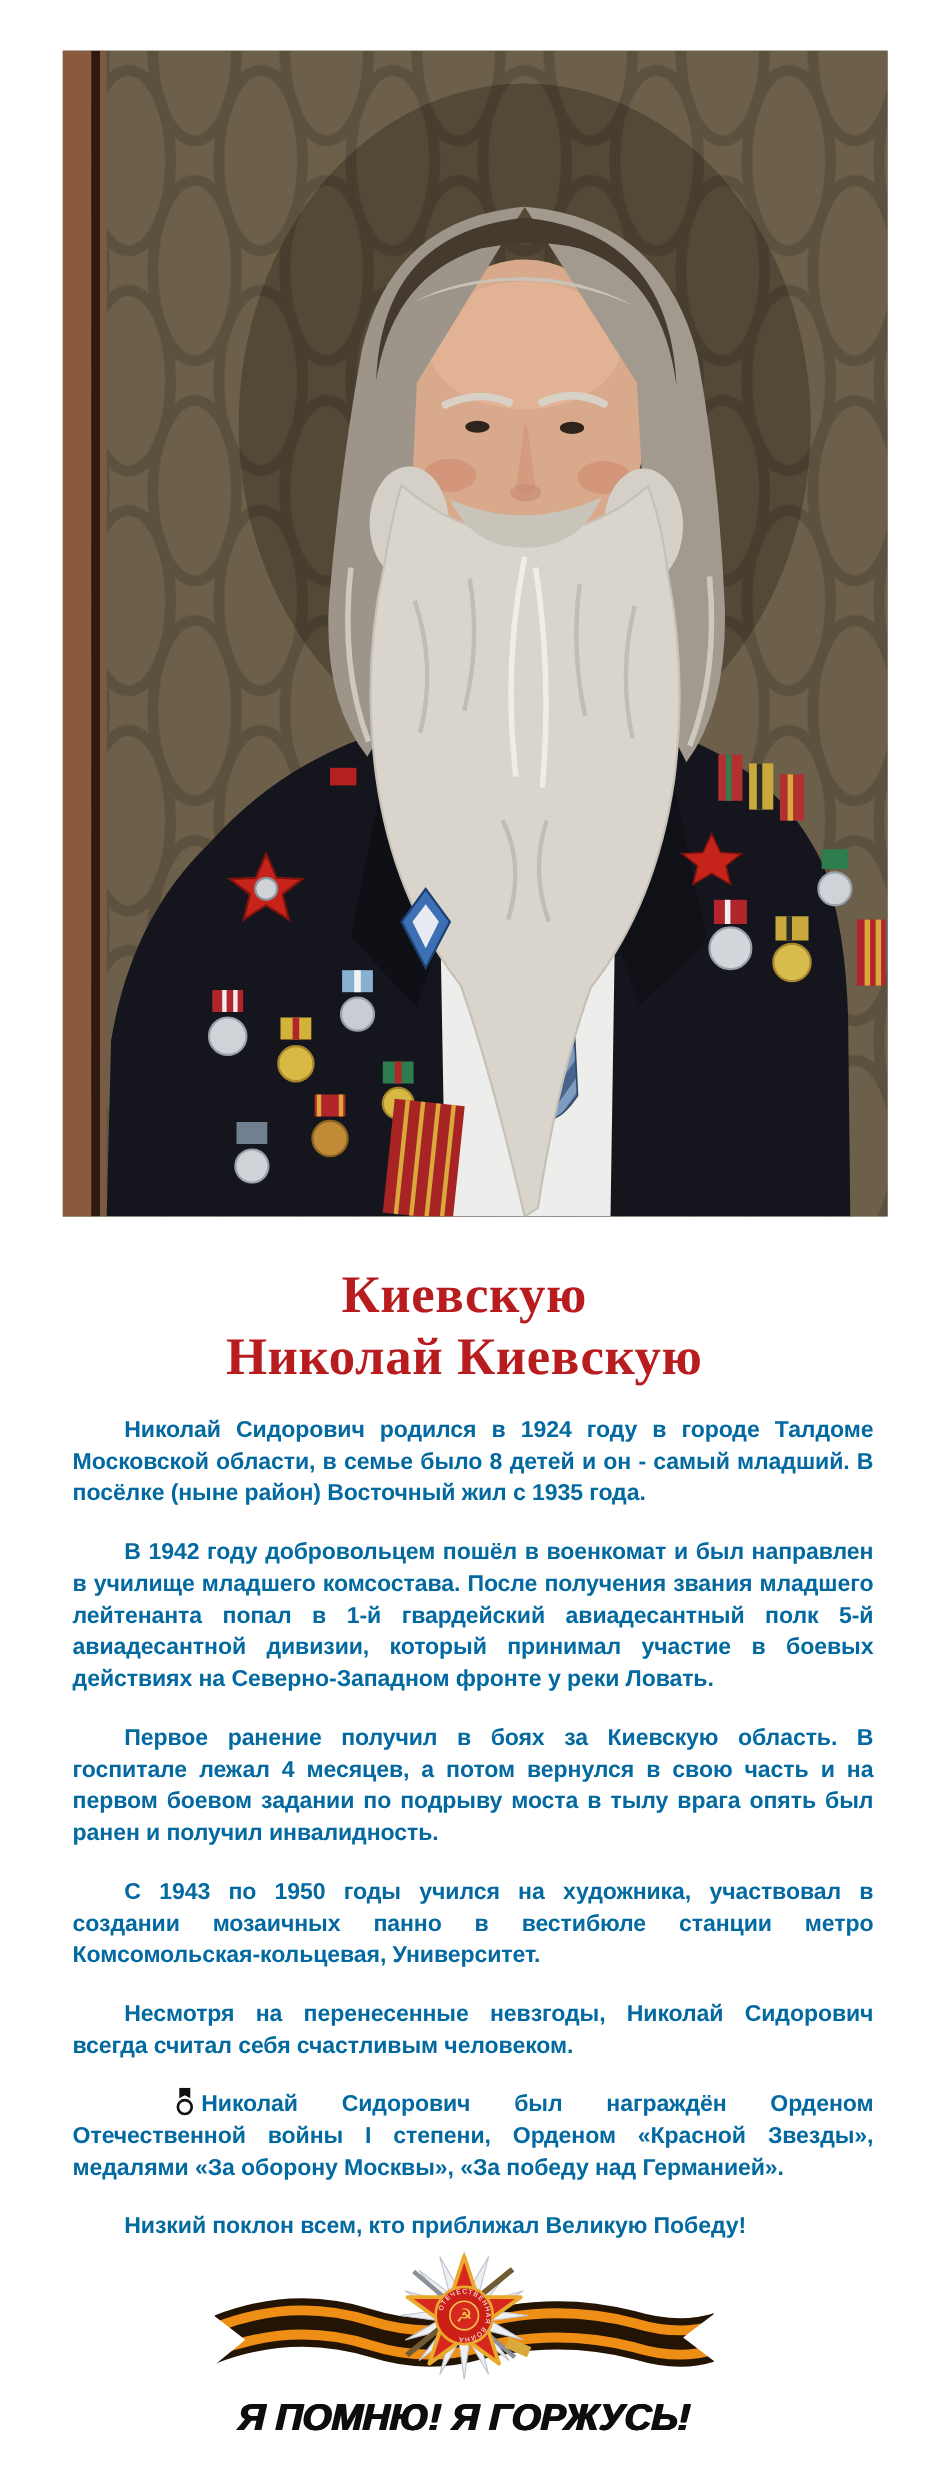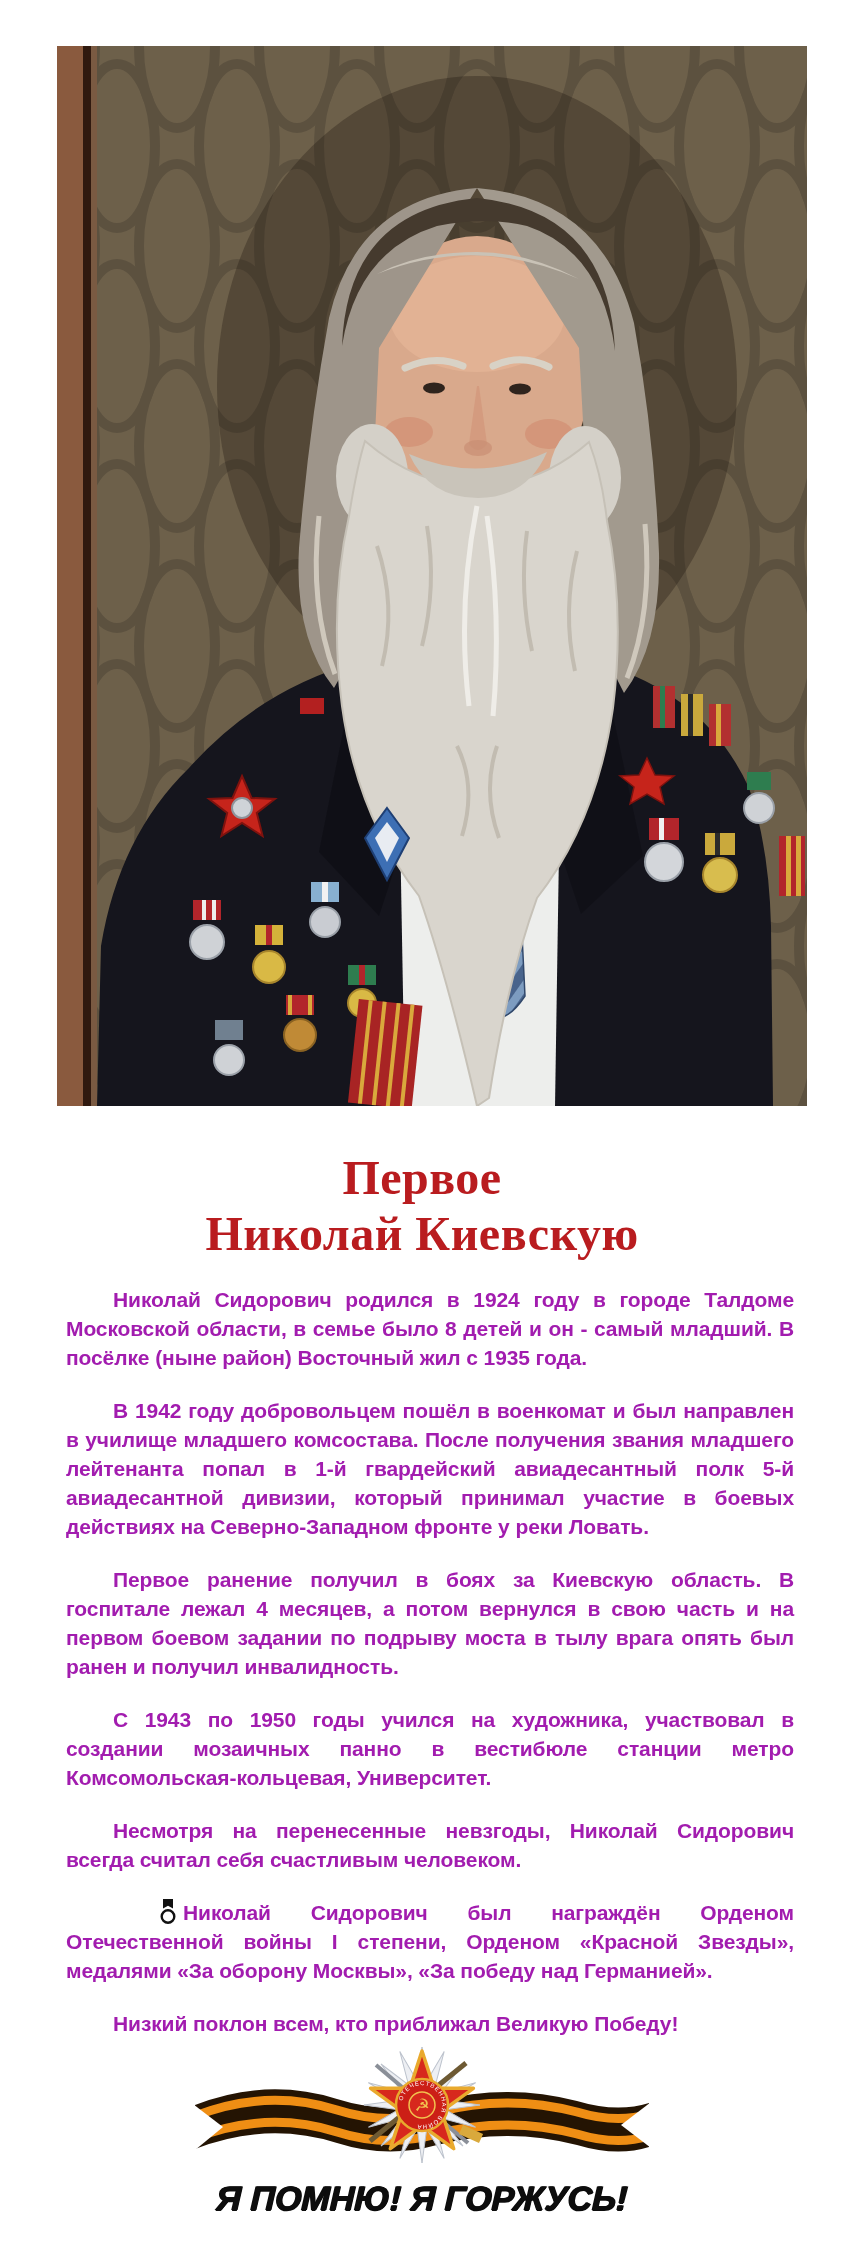--- a/index.html
+++ b/index.html
@@ -17,21 +17,21 @@
   
   .title {
     margin:44px 0 0 0; text-align:center;
     font-family:"Liberation Serif", serif; font-weight:bold;
     font-size:48px; line-height:1.16; letter-spacing:0.5px;
     color:#b91c1f;
   }
   
   .article {
     margin:24px 50px 0 66px;
-    color:#a21caf; font-size:21px; font-weight:bold;
+    color:#0369a1; font-size:21px; font-weight:bold;
     line-height:29px; text-align:justify;
     letter-spacing:-0.1px;
   }
   .article p { margin:0 0 24px 0; text-indent:47px; }
   .article p:last-child { margin-bottom:5px; }
   .award-glyph { display:inline-block; margin-right:7px; }
   .award-glyph svg { vertical-align:-5px; }
   
   .logo { margin-top:2px; text-align:center; }
   .logo svg { display:block; margin:0 auto; }
@@ -199,21 +199,21 @@
         <rect x="296" y="956" width="64" height="104" fill="#a82424"></rect>
         <rect x="306" y="956" width="4" height="104" fill="#d9a93c"></rect>
         <rect x="320" y="956" width="4" height="104" fill="#d9a93c"></rect>
         <rect x="334" y="956" width="4" height="104" fill="#d9a93c"></rect>
         <rect x="348" y="956" width="4" height="104" fill="#d9a93c"></rect>
       </g>
     </svg>
   </div>
 
   <h1 class="title">
-    <span>Первое</span><br>
+    <span>Киевскую</span><br>
     <span>Николай Киевскую</span>
   </h1>
 
   <div class="article">
     <p>Николай Сидорович родился в 1924 году в городе Талдоме Московской области, в семье было 8 детей и он - самый младший. В посёлке (ныне район) Восточный жил с 1935 года.</p>
     <p>В 1942 году добровольцем пошёл в военкомат и был направлен в училище младшего комсостава. После получения звания младшего лейтенанта попал в 1-й гвардейский авиадесантный полк 5-й авиадесантной дивизии, который принимал участие в боевых действиях на Северно-Западном фронте у реки Ловать.</p>
     <p>Первое ранение получил в боях за Киевскую область. В госпитале лежал 4 месяцев, а потом вернулся в свою часть и на первом боевом задании по подрыву моста в тылу врага опять был ранен и получил инвалидность.</p>
     <p>С 1943 по 1950 годы учился на художника, участвовал в создании мозаичных панно в вестибюле станции метро Комсомольская-кольцевая, Университет.</p>
     <p>Несмотря на перенесенные невзгоды, Николай Сидорович всегда считал себя счастливым человеком.</p>
     <p><span class="award-glyph"><svg width="16" height="26" viewBox="0 0 16 26">

